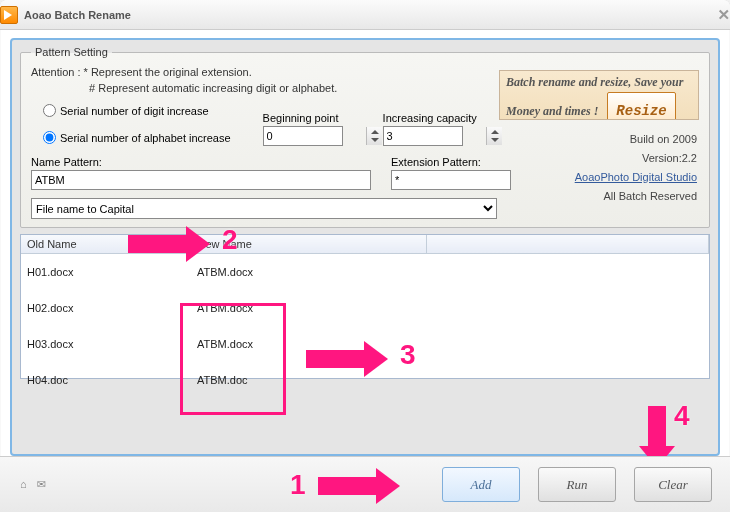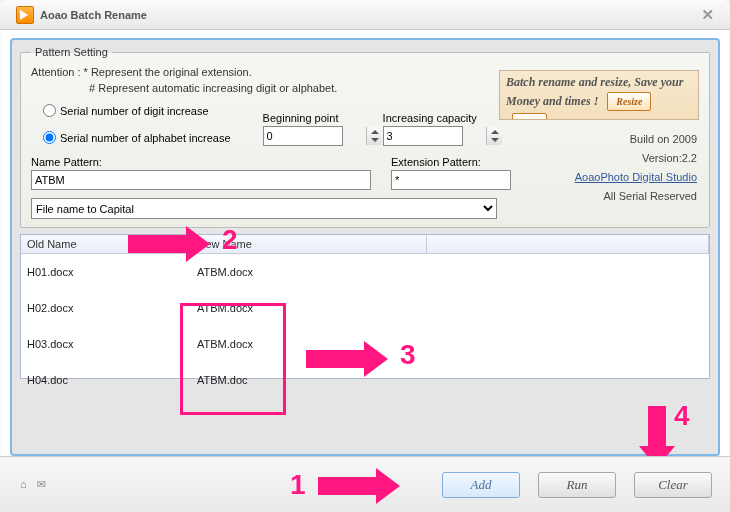--- a/index.html
+++ b/index.html
@@ -19,21 +19,21 @@
     border-radius: 6px;
     height: 100%;
     box-shadow: inset 0 0 1px rgba(0,0,0,.3);
   }
   .titlebar {
     height: 30px;
     background: linear-gradient(#fbfbfb, #e8e8e8);
     border-bottom: 1px solid #ccc;
     display: flex;
     align-items: center;
-    padding: 0 16px;
+    padding: 0 0;
     border-radius: 6px 6px 0 0;
   }
   .titlebar .app-icon {
     width: 18px; height: 18px;
     background: linear-gradient(#ffb84a, #ff8a00);
     border: 1px solid #d07000;
     border-radius: 2px;
     margin-right: 6px;
     position: relative;
   }
@@ -90,25 +90,25 @@
     font-family: Georgia, serif;
     color: #555;
     font-size: 12px;
     line-height: 15px;
     overflow: hidden;
   }
   .promo .promo-btn {
     display: inline-block;
     border: 1px solid #c67b22;
     background: linear-gradient(#fff,#ffe2b8);
-    font-family: Liberation Serif, serif;
+    font-family: Liberation Mono, monospace;
     font-style: italic;
-    font-size: 10px;
+    font-size: 14px;
     color: #a86014;
-    padding: 1px 8px;
+    padding: 11px 8px;
     border-radius: 2px;
     margin-left: 6px;
     margin-top: 2px;
   }
   .radio-row { margin: 2px 12px; display: flex; align-items: flex-end; }
   .radio-row input { margin: 0 4px 0 0; }
   .numcol { display:flex; flex-direction: column; min-width: 120px}
   .numcol label { margin-bottom: 2px;}
   input.text, input.spinner {
     border: 1px solid #8a8a8a;
@@ -179,21 +179,21 @@
     background: linear-gradient(#f7f7f7,#e9e9e9);
     border-top: 1px solid #ccc;
     display:flex;
     align-items:center;
     padding: 0 18px 0 12px;
   }
   .footer .icons { display:flex; gap:10px; color:#888; margin-left:8px;}
   .footer .spacer { flex:1; }
   .btn {
     width: 78px;
-    height: 26px;
+    height: 35px;
     border: 1px solid #a6a6a6;
     border-radius: 3px;
     background: linear-gradient(#fafafa,#e0e0e0);
     font-family: Georgia, serif;
     font-style: italic;
     color: #555;
     font-size: 13px;
     margin-left: 18px;
     cursor: pointer;
   }
@@ -303,21 +303,21 @@
         <div class="row" style="margin-top:8px;">
           <select class="capital">
             <option>File name to Capital</option>
           </select>
         </div>
 
         <div class="meta">
           <div>Build on 2009</div>
           <div>Version:2.2</div>
           <a>AoaoPhoto Digital Studio</a>
-          <div>All Serial Reserved</div>
+          <div>All Batch Reserved</div>
         </div>
       </fieldset>
 
       <div class="table-wrap">
         <table class="filegrid">
           <colgroup>
             <col style="width:170px">
               <col style="width:235px">
               <col>
           </colgroup>

